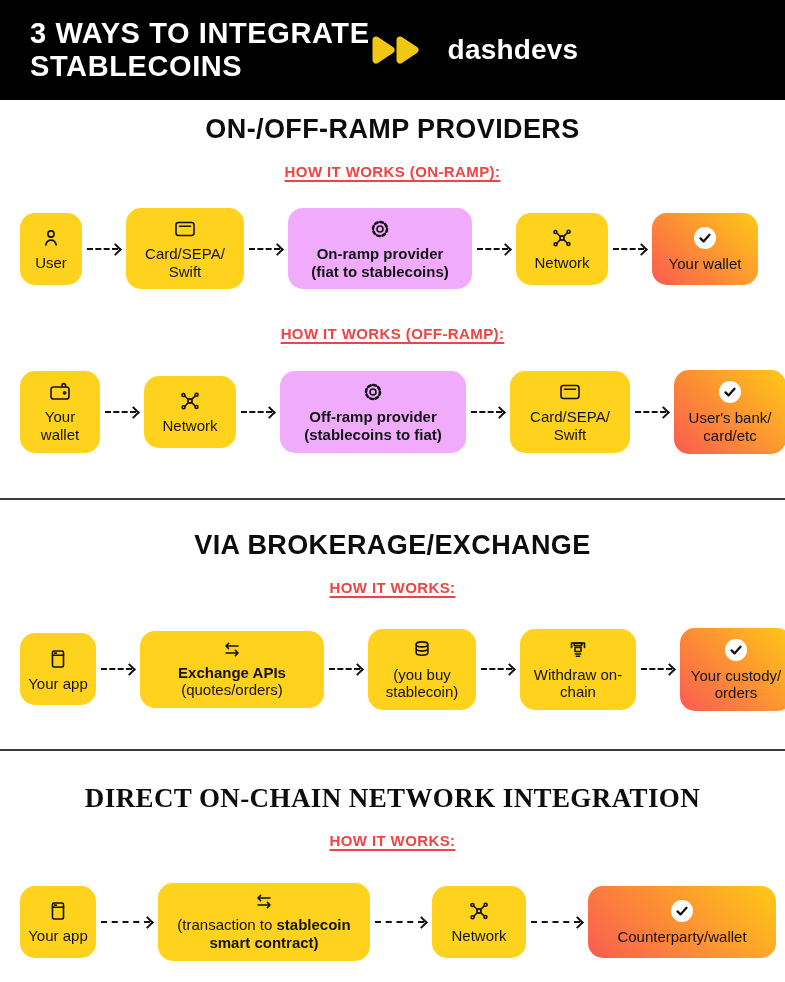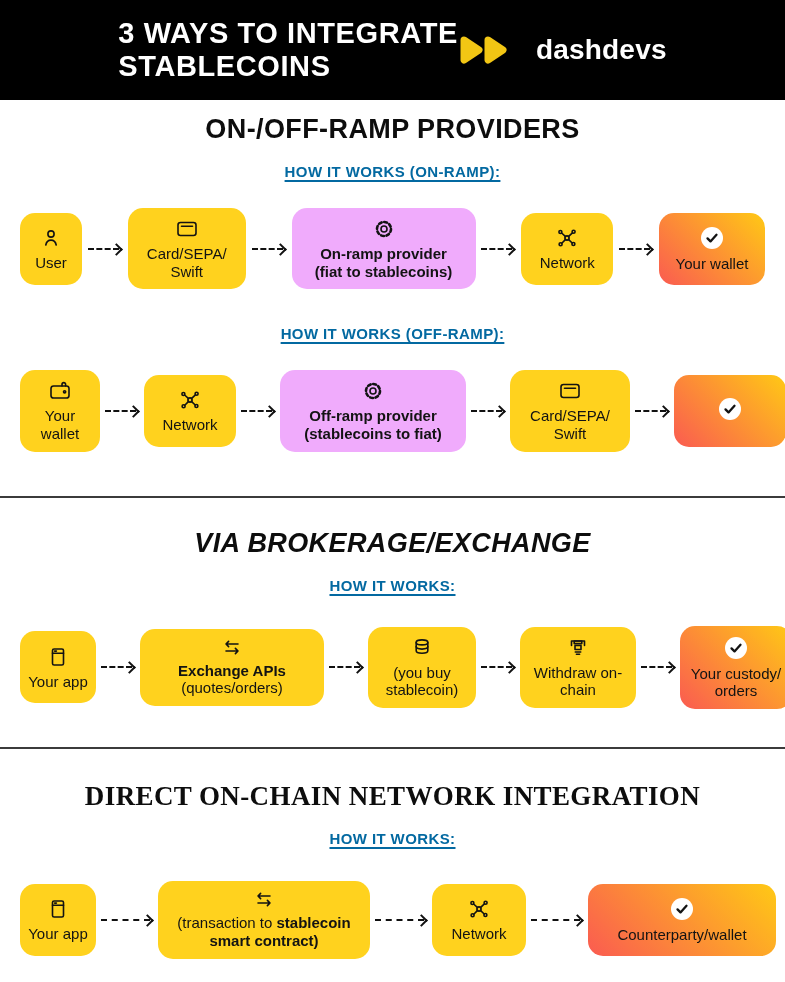--- a/index.html
+++ b/index.html
@@ -5,46 +5,46 @@
   * { margin:0; padding:0; box-sizing:border-box; }
   html,body { background:#ffffff; }
   body {
     width:785px; height:982px; overflow:hidden;
     font-family:"Liberation Sans","DejaVu Sans",sans-serif;
     color:#131313;
   }
   
   .header {
     height:100px; background:#000; color:#fff;
-    display:flex; align-items:center; justify-content:center;
+    display:flex; align-items:center; justify-content:flex-start;
     padding:1px 30px;
   }
   .header-title { font-size:29px; font-weight:900; line-height:1.14; letter-spacing:.6px; }
   .logo { display:flex; align-items:center; gap:22px; }
   .logo-text { font-size:28px; font-weight:800; letter-spacing:.2px; color:#fff; }
   
   .sec { text-align:center; }
   .sec-title { font-size:27px; font-weight:900; letter-spacing:.4px; color:#0d0d0d; }
   .how {
-    font-size:15px; font-weight:800; letter-spacing:.4px; color:#0369a1;
+    font-size:15px; font-weight:800; letter-spacing:.4px; color:#ef4444;
     text-decoration:underline; text-decoration-thickness:2px; text-underline-offset:3px;
   }
   .s1 { padding-top:14px; }
   .s1 .sec-title { margin-bottom:18px; }
   .s1 .how { display:block; margin-bottom:28px; }
   .divider { border:none; border-top:2px solid #3b3b3b; width:100%; }
   .s2 { padding-top:30px; }
-  .s2 .sec-title { margin-bottom:18px;font-style:italic; }
+  .s2 .sec-title { margin-bottom:18px; }
   .s2 .how { display:block; margin-bottom:32px; }
   .s3 { padding-top:32px; }
   .s3 .sec-title { margin-bottom:18px;font-family:Liberation Serif, serif; }
   .s3 .how { display:block; margin-bottom:34px; }
   
   .flow {
-    display:flex; align-items:center; justify-content:space-between;
+    display:flex; align-items:center; justify-content:flex-start;
     padding:0 20px;
   }
   .flow.mb1 { margin-bottom:36px; }
   .box {
     background:#FFD21E; border-radius:15px;
     display:flex; flex-direction:column; align-items:center; justify-content:center;
     padding:9px 5px; min-height:72px;
     font-size:15px; line-height:1.18; color:#131313;
     flex-shrink:0;
   }
@@ -203,20 +203,21 @@
       <span class="lbl">Card/SEPA/ Swift</span>
     </div>
     <div class="arrow"></div>
     <div class="box grad" style="width:112px">
       <span class="icn">
         <svg width="26" height="26" viewBox="0 0 26 26">
             <circle cx="13" cy="13" r="11" fill="#fff"></circle>
             <path d="M8.5 13.4l3 3 6-6.6" fill="none" stroke="#131313" stroke-width="2.3" stroke-linecap="round" stroke-linejoin="round"></path>
           </svg>
       </span>
+      <span class="lbl">User's bank/ card/etc</span>
     </div>
   </div>
 </div>
 
 <hr class="divider">
 
 <div class="sec s2">
   <div class="sec-title">VIA BROKERAGE/EXCHANGE</div>
   <span class="how">HOW IT WORKS:</span>
 

